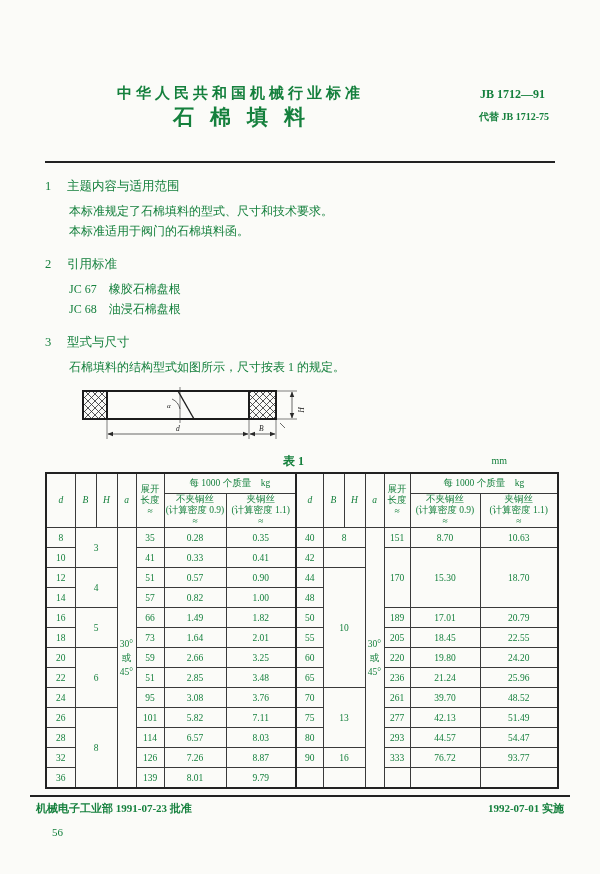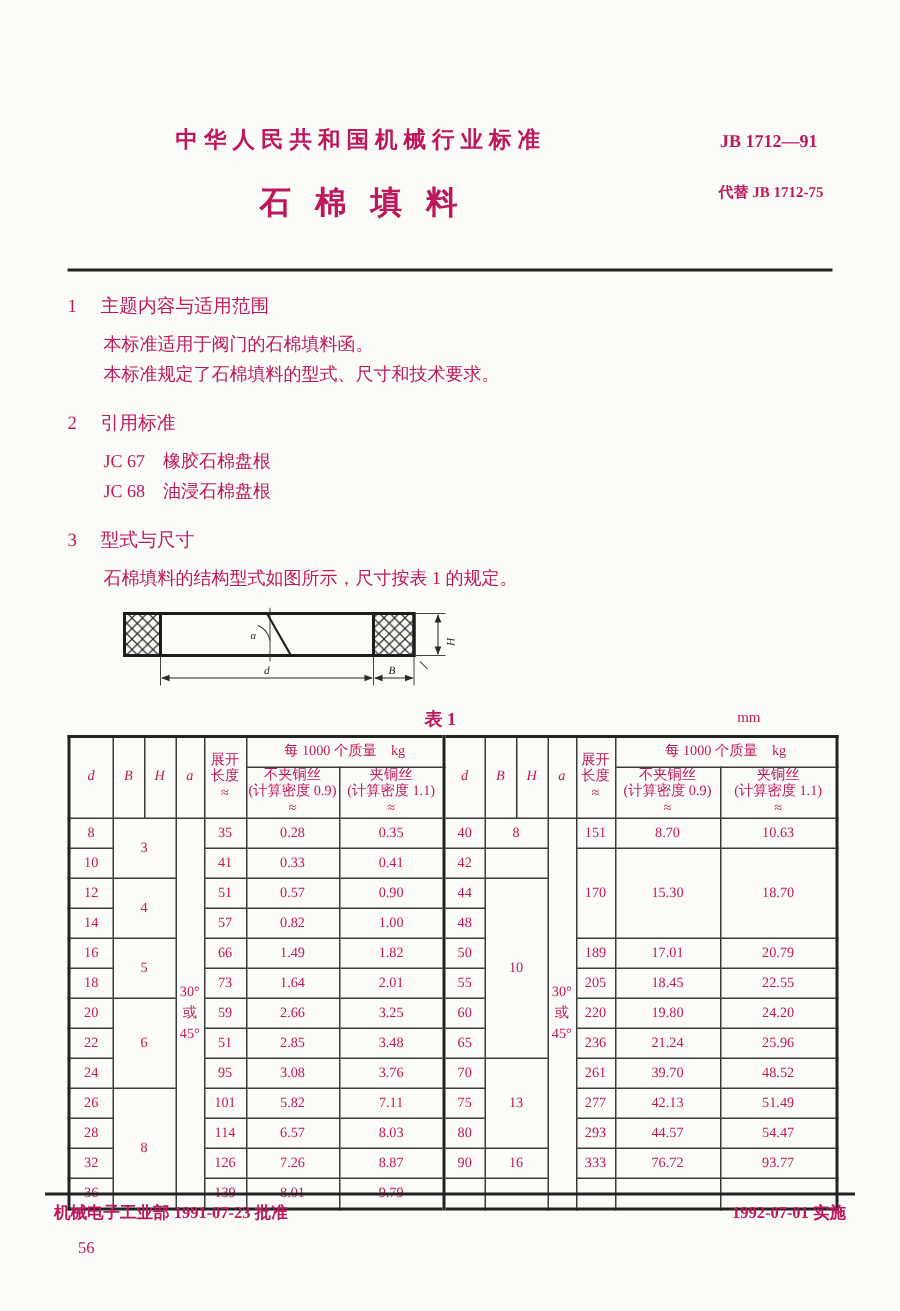--- a/index.html
+++ b/index.html
@@ -1,31 +1,31 @@
 <!DOCTYPE html>
 <html><head>
 <meta charset="utf-8">
 <style>
   html,body{margin:0;padding:0;background:#e8e8e4;}
   .page{
     position:relative;
     width:600px;height:874px;
     margin:0 auto;
     background:#fbfbf8;
-    color:#be185d;
+    color:#15803d;
     font-family:"Liberation Serif","DejaVu Serif",serif;
     overflow:hidden;
     box-sizing:border-box;
     padding:0 45px;
   }
   
   .hdr-row1{display:flex;justify-content:space-between;align-items:baseline;margin-top:84px;}
   .org-line{font-size:15px;font-weight:bold;letter-spacing:4px;margin-left:72px;}
   .std-no{font-size:12px;font-weight:bold;margin-right:10px;}
-  .hdr-row2{display:flex;justify-content:space-between;align-items:flex-start;margin-top:18px;}
+  .hdr-row2{display:flex;justify-content:space-between;align-items:center;}
   .doc-title{font-size:21px;font-weight:bold;letter-spacing:16px;margin-left:128px;}
   .replaces{font-size:10px;font-weight:bold;margin-right:6px;}
   .top-rule{border:none;border-top:2px solid #222;margin:30px 0 0 0;}
   
   .sec-head{font-size:12.5px;font-weight:normal;margin:15px 0 0 0;}
   .sec-head .sec-no{display:inline-block;width:22px;}
   .sec-body{margin:6px 0 0 0;}
   .para{font-size:12px;line-height:20px;margin:0;text-indent:2em;}
   .ref-line{font-size:12px;line-height:20px;margin:0 0 0 2em;}
   
@@ -84,22 +84,22 @@
     <span class="doc-title">石棉填料</span>
     <span class="replaces">代替 JB 1712-75</span>
   </div>
 
   <hr class="top-rule">
 
   <div class="sec-head">
     <span class="sec-no">1</span><span>主题内容与适用范围</span>
   </div>
   <div class="sec-body">
+    <p class="para">本标准规定了石棉填料的型式、尺寸和技术要求。</p>
     <p class="para">本标准适用于阀门的石棉填料函。</p>
-    <p class="para">本标准规定了石棉填料的型式、尺寸和技术要求。</p>
   </div>
 
   <div class="sec-head">
     <span class="sec-no">2</span><span>引用标准</span>
   </div>
   <div class="sec-body">
     <p class="ref-line">JC 67　橡胶石棉盘根</p>
     <p class="ref-line">JC 68　油浸石棉盘根</p>
   </div>
 

